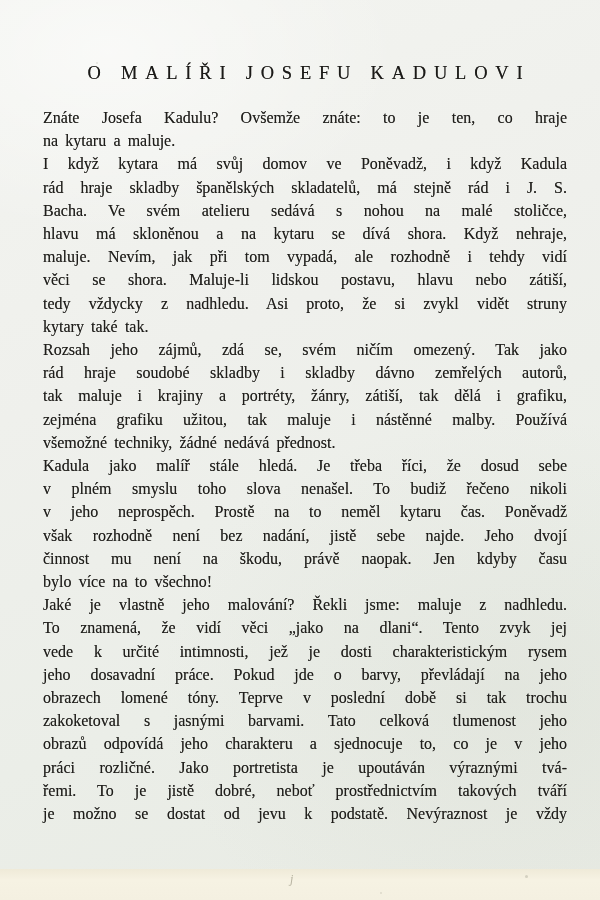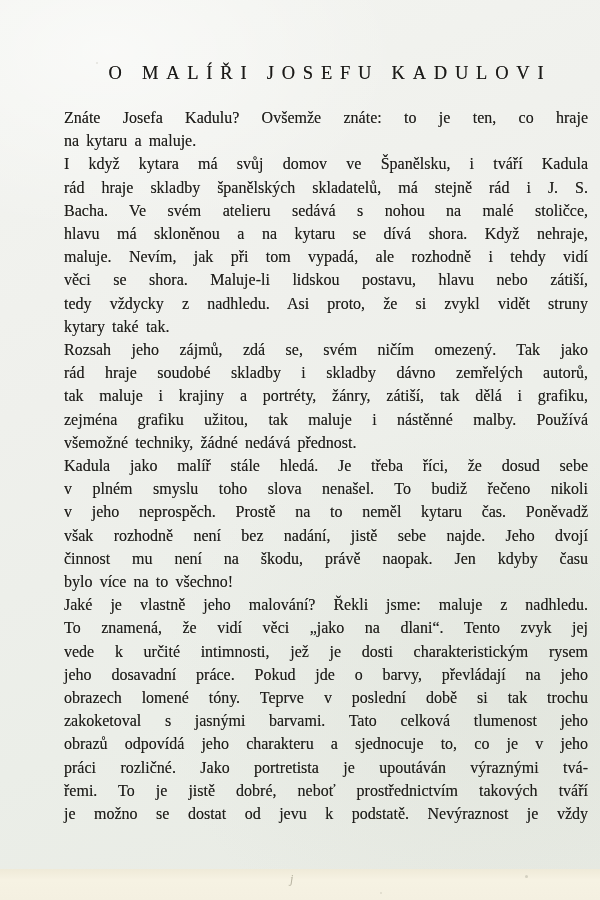--- a/index.html
+++ b/index.html
@@ -30,21 +30,20 @@
     position: absolute;
     left: 0; right: 0; bottom: 0;
     height: 31px;
     background: linear-gradient(180deg, #efead8 0%, #f6f2e3 35%, #f4f0e1 100%);
   }
   .content {
     position: absolute;
     left: 43px;
     top: 0;
     width: 524px;
-    margin-left: 21px;
   }
   .title {
     margin: 62px 0 0 0;
     font-size: 18.5px;
     line-height: 22px;
     font-weight: normal;
     color: #1b1a18;
     letter-spacing: 0.42em;
     text-indent: 0.42em;
     text-align: center;
@@ -93,21 +92,21 @@
 <div class="scan">
   <div class="page-area">
     <div class="content">
       <h1 class="title">O MALÍŘI JOSEFU KADULOVI</h1>
       <div class="text-body">
           <div class="para">
             <div class="line">Znáte Josefa Kadulu? Ovšemže znáte: to je ten, co hraje</div>
             <div class="line line-end">na kytaru a maluje.</div>
           </div>
           <div class="para">
-            <div class="line">I když kytara má svůj domov ve Španělsku, i tváří Kadula</div>
+            <div class="line">I když kytara má svůj domov ve Poněvadž, i když Kadula</div>
             <div class="line">rád hraje skladby španělských skladatelů, má stejně rád i J. S.</div>
             <div class="line">Bacha. Ve svém atelieru sedává s nohou na malé stoličce,</div>
             <div class="line">hlavu má skloněnou a na kytaru se dívá shora. Když nehraje,</div>
             <div class="line">maluje. Nevím, jak při tom vypadá, ale rozhodně i tehdy vidí</div>
             <div class="line">věci se shora. Maluje-li lidskou postavu, hlavu nebo zátiší,</div>
             <div class="line">tedy vždycky z nadhledu. Asi proto, že si zvykl vidět struny</div>
             <div class="line line-end">kytary také tak.</div>
           </div>
           <div class="para">
             <div class="line">Rozsah jeho zájmů, zdá se, svém ničím omezený. Tak jako</div>

